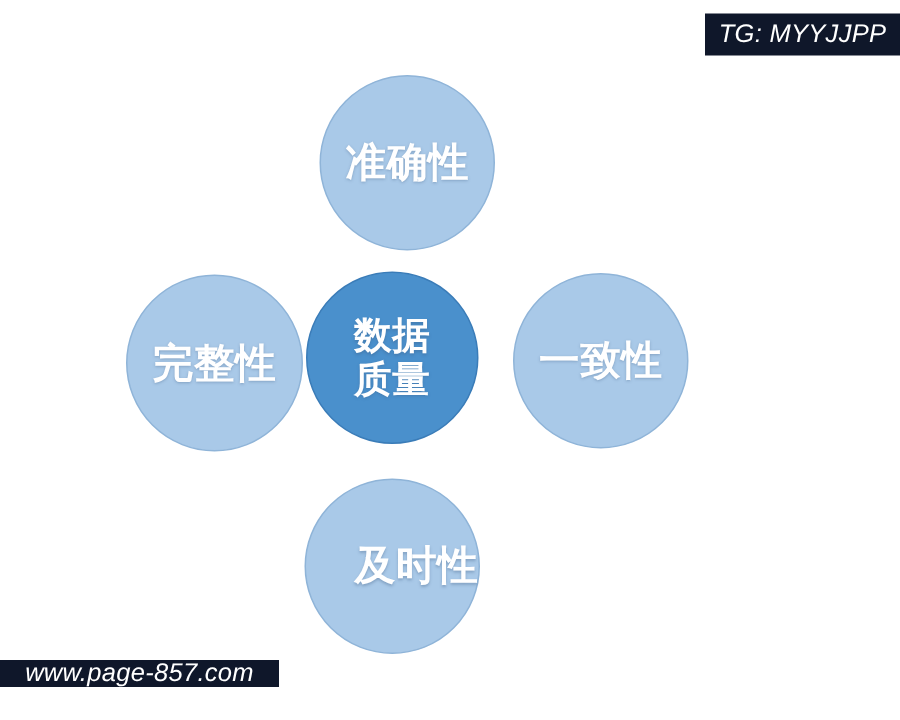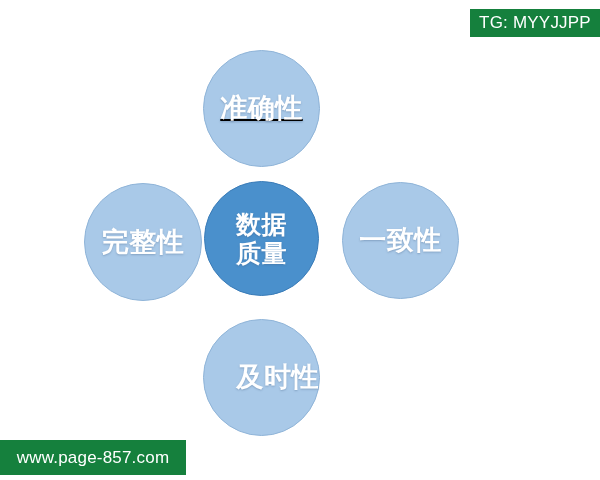--- a/index.html
+++ b/index.html
@@ -52,48 +52,49 @@
   .node-center {
     background: #4a90cc;
     border: 1px solid #3a7cb8;
   }
   .node-center .node-label {
     font-size: 25px;
     line-height: 1.15;
   }
 
   
-  #node-top    { left: 203px; top: 50px;  width: 117px; height: 117px; text-decoration: underline; }
+  #node-top    { left: 213px; top: 50px;  width: 117px; height: 117px; }
   #node-left   { left: 84px;  top: 183px; width: 118px; height: 118px; }
   #node-center { left: 204px; top: 181px; width: 115px; height: 115px; }
   #node-right  { left: 342px; top: 182px; width: 117px; height: 117px; }
   #node-bottom { left: 203px; top: 319px; width: 117px; height: 117px; justify-content: flex-end; }
 
   
   .overlay-badge {
     position: absolute;
-    background: #15803d;
+    background: #0f172a;
     color: #ffffff;
     display: flex;
     align-items: center;
     justify-content: center;
+    font-style: italic;
   }
   #tg-badge {
     right: 0;
     top: 9px;
     width: 130px;
     height: 28px;
     font-size: 17px;
     letter-spacing: 0.2px;
   }
   #watermark-badge {
     left: 0;
     top: 440px;
     width: 186px;
-    height: 35px;
+    height: 18px;
     font-size: 17px;
     letter-spacing: 0.2px;
   }
 </style>
 </head>
 <body>
 
 <div id="canvas">
 
   <div class="node node-satellite" id="node-top">

